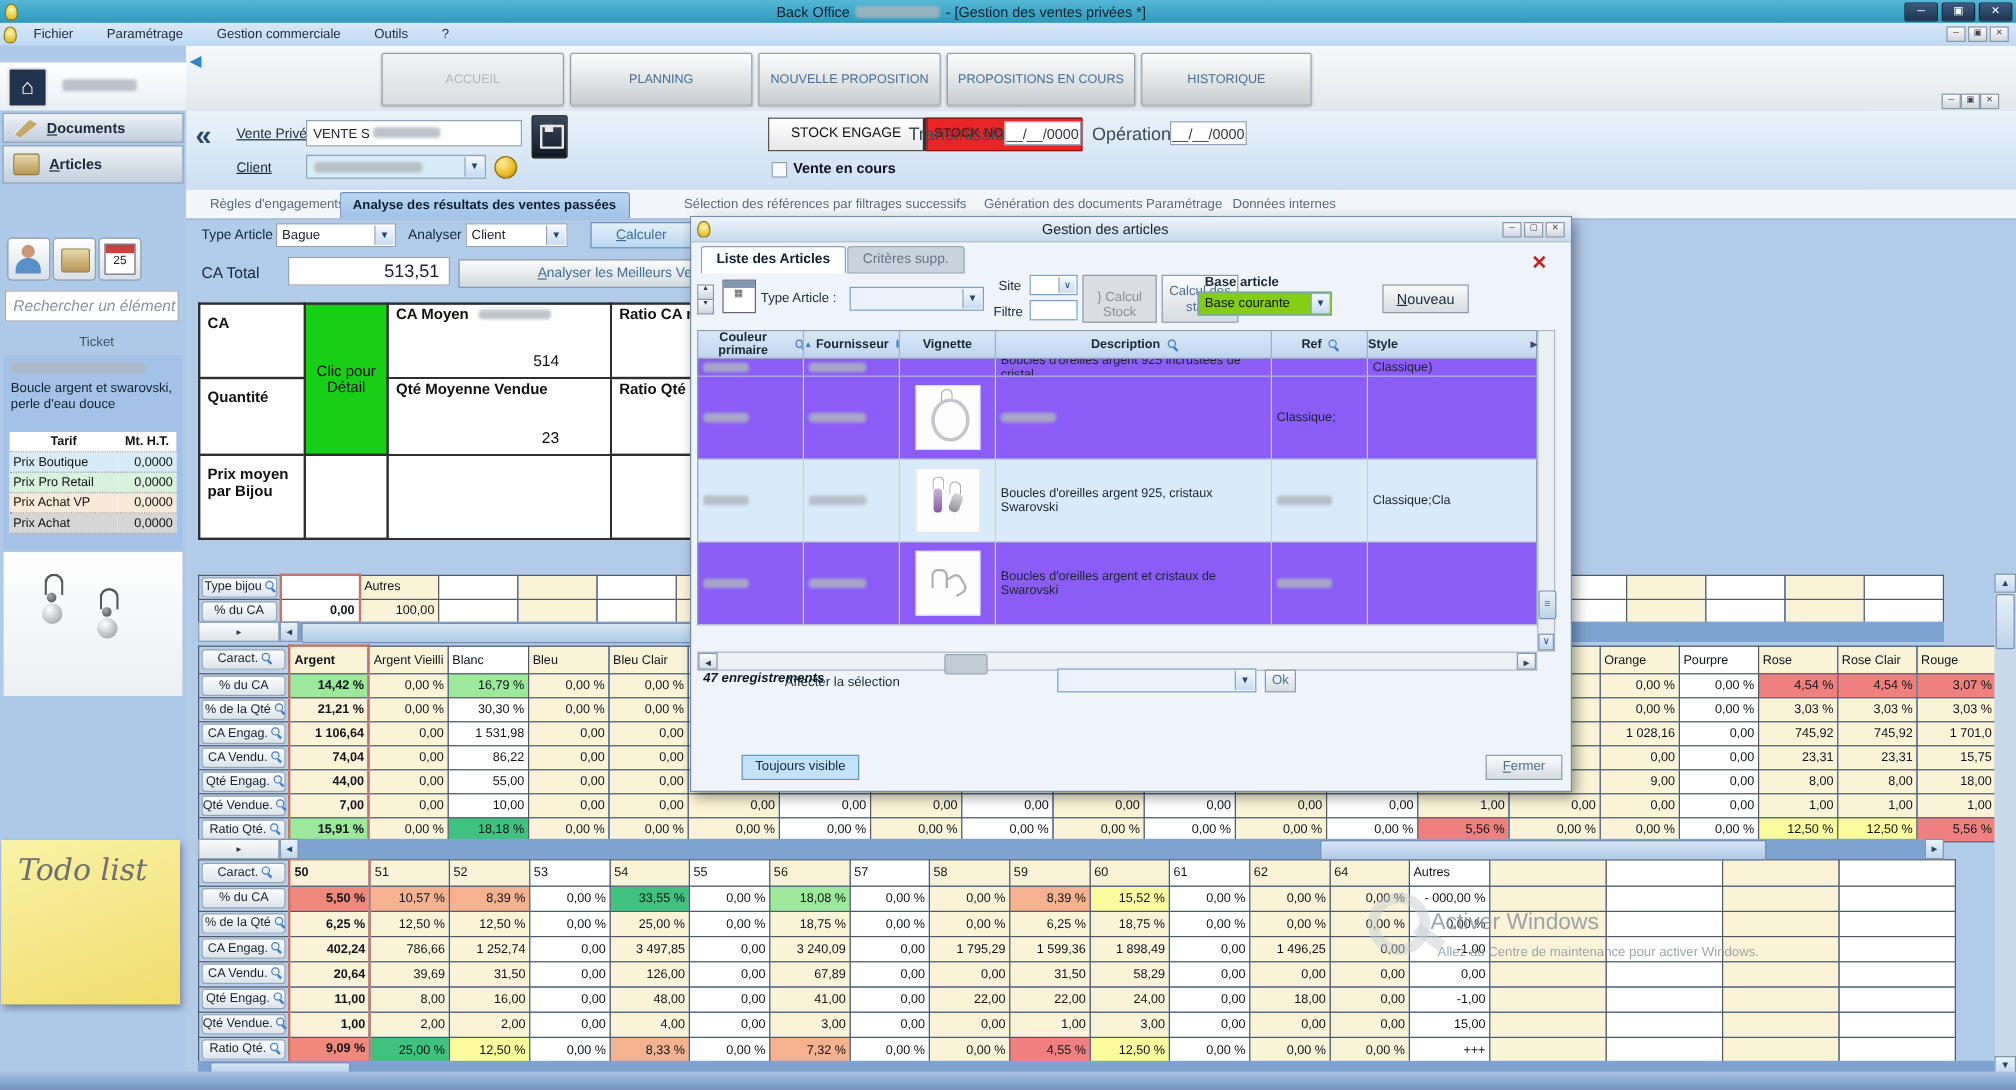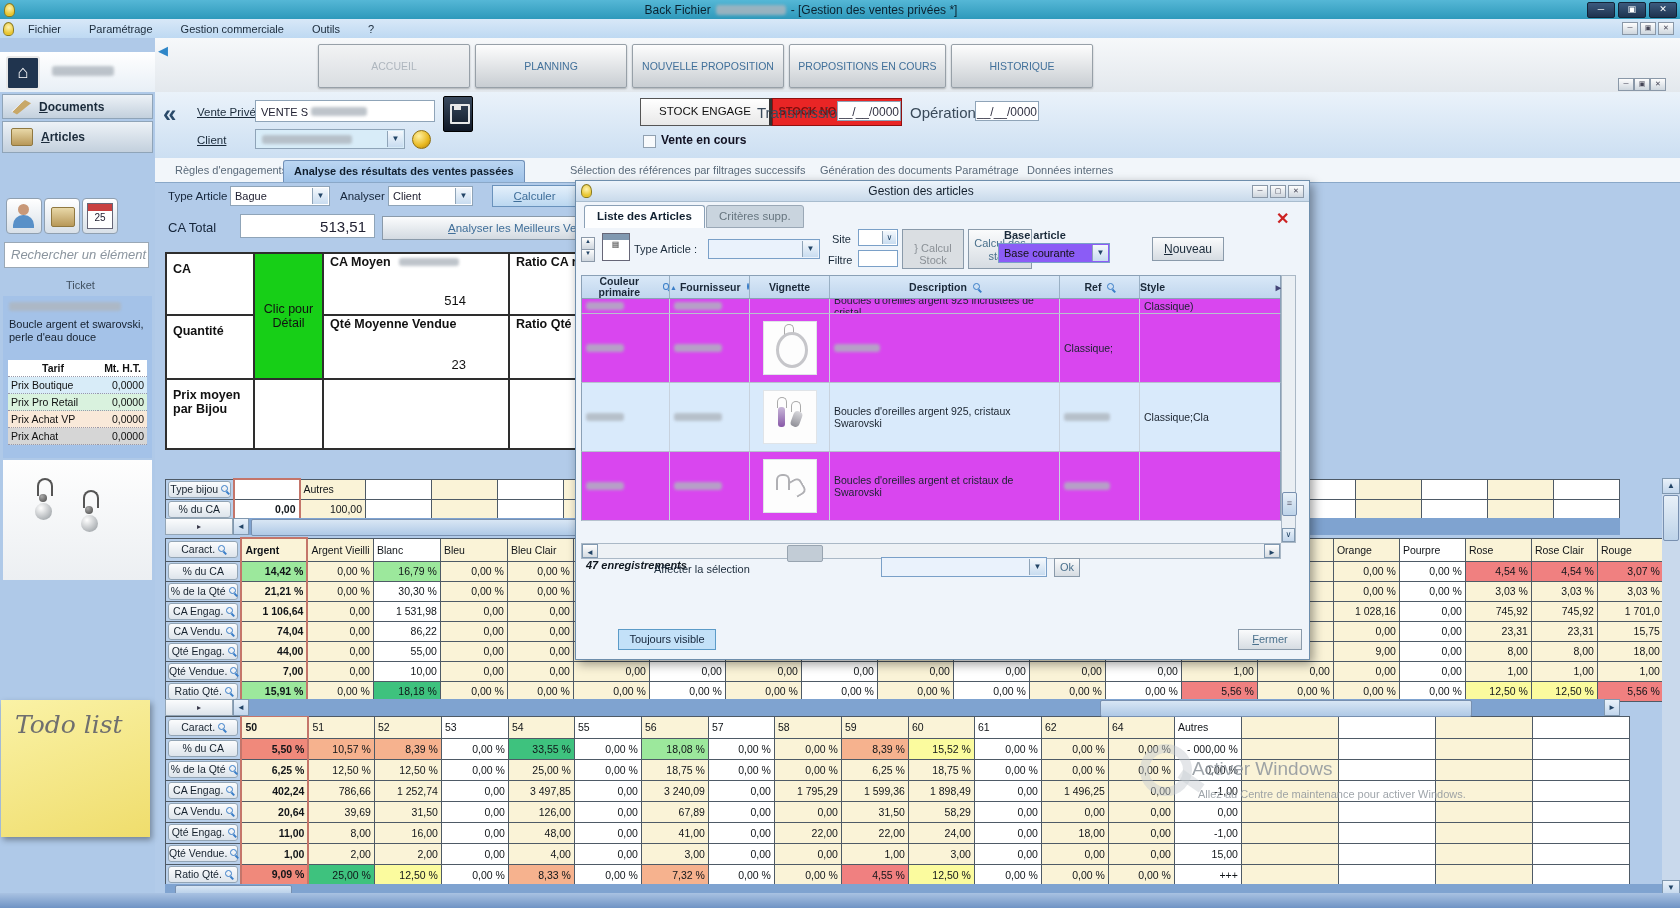--- a/index.html
+++ b/index.html
@@ -141,21 +141,21 @@
   #dlg-redx{position:absolute;left:700px;top:28px;font-size:16px;font-weight:bold;color:#CC2222;}
   .dlbl{position:absolute;font-size:11px;color:#1A2A3A;}
   .dcombo{position:absolute;background:#EAF2FC;border:1px solid #7AA0C8;box-sizing:border-box;}
   .dbtn{position:absolute;background:linear-gradient(#FAFBFC,#D6DCE2);border:1px solid #8A9AAA;color:#4A708C;
         font-size:11px;text-align:center;box-sizing:border-box;}
   #dgrid{position:absolute;left:5px;top:94px;width:700px;}
   #dgrid-head{display:grid;grid-template-columns:88px 80px 80px 230px 80px 142px;height:24px;
               background:linear-gradient(#D9E8F7,#C0D6EE);border:1px solid #8AA0B6;box-sizing:border-box;
               font-size:10.5px;font-weight:bold;color:#1A2838;}
   #dgrid-head .hcell{border-right:1px solid #9AB0C4;display:flex;align-items:center;justify-content:center;gap:3px;overflow:hidden;text-align:center;line-height:11px;}
-  .grow{display:grid;grid-template-columns:88px 80px 80px 230px 80px 142px;height:68px;background:#d946ef;
+  .grow{display:grid;grid-template-columns:88px 80px 80px 230px 80px 142px;height:68px;background:#8b5cf6;
         border-left:1px solid #8AA0B6;border-right:1px solid #8AA0B6;border-bottom:1px solid #B6C2CE;}
   .grow.partial{height:14px;overflow:hidden;}
   .grow.sel{background:#D9EAFB;}
   .gcell{border-right:1px solid #C8D2DE;display:flex;align-items:center;padding:0 4px;overflow:hidden;font-size:10.5px;color:#1A232E;}
   .vigbox{position:relative;width:52px;height:52px;margin:auto;background:#FDFDFD;border:1px solid #E0E4E8;}
   .vg-hoop{position:absolute;left:12px;top:10px;width:26px;height:30px;border:3px solid #C6C6CA;border-radius:50%;}
   .vg-hookline{position:absolute;width:8px;height:10px;border:1.5px solid #AAA;border-bottom:none;border-radius:5px 5px 0 0;}
   .vg-p1{position:absolute;left:14px;top:16px;width:7px;height:20px;background:linear-gradient(#C8B8D8,#8858A8);border-radius:3px;}
   .vg-p2{position:absolute;left:28px;top:20px;width:9px;height:16px;background:linear-gradient(#D8D8DC,#909098);border-radius:4px;transform:rotate(20deg);}
   .vg-h1{position:absolute;left:12px;top:14px;width:10px;height:14px;border:2px solid #B0B0B4;border-bottom:none;border-radius:6px 6px 0 0;}
@@ -166,21 +166,21 @@
   .sort-up{font-size:7px;color:#3A7EC8;}
 </style>
 </head>
 <body>
 
 <div id="root">
 
   <div id="titlebar" class="abs">
     <span class="bulb" style="margin-left:4px"></span>
     <span class="title">
-      <span>Back Fichier</span>
+      <span>Back Office</span>
       <span class="blurblob" style="width:70px;height:10px"></span>
       <span>- [Gestion des ventes privées *]</span>
     </span>
     <span class="winbtn">─</span>
     <span class="winbtn">▣</span>
     <span class="winbtn">✕</span>
   </div>
 
   <div id="menubar" class="abs">
     <span class="bulb" style="margin-left:3px"></span>
@@ -946,21 +946,21 @@
     <div class="dcombo" style="left:282px;top:48px;width:40px;height:17px;background:#fff">
       <span class="combo-arrow" style="width:13px;line-height:14px">∨</span>
     </div>
     <span class="dlbl" style="left:252px;top:73px">Filtre</span>
     <div class="dcombo" style="left:282px;top:69px;width:40px;height:17px;background:#fff"></div>
     <div class="dbtn" style="left:326px;top:48px;width:62px;height:40px;color:#8A9096;background:#DADEE2">
       <div style="margin-top:12px">} <span id="lbl-calcul-stock">Calcul Stock</span></div>
     </div>
     <div class="dbtn" style="left:392px;top:48px;width:64px;height:40px;padding-top:7px;line-height:13px">Calcul des stats</div>
     <span class="dlbl" style="left:428px;top:48px;font-weight:bold">Base article</span>
-    <div class="dcombo" style="left:422px;top:62px;width:112px;height:20px;background:#8b5cf6;font-size:11px;padding:3px 0 0 5px">
+    <div class="dcombo" style="left:422px;top:62px;width:112px;height:20px;background:#84cc16;font-size:11px;padding:3px 0 0 5px">
       <span>Base courante</span>
       <span class="combo-arrow">▼</span>
     </div>
     <div class="dbtn" style="left:576px;top:56px;width:72px;height:24px;line-height:22px;font-size:12px;color:#1A2A3A"><span class="u">N</span><span id="lbl-nouveau">ouveau</span></div>
 
     <div id="dgrid">
       <div id="dgrid-head">
         <span class="hcell">
             <span>Couleur primaire</span>
             <span class="lens"></span>

